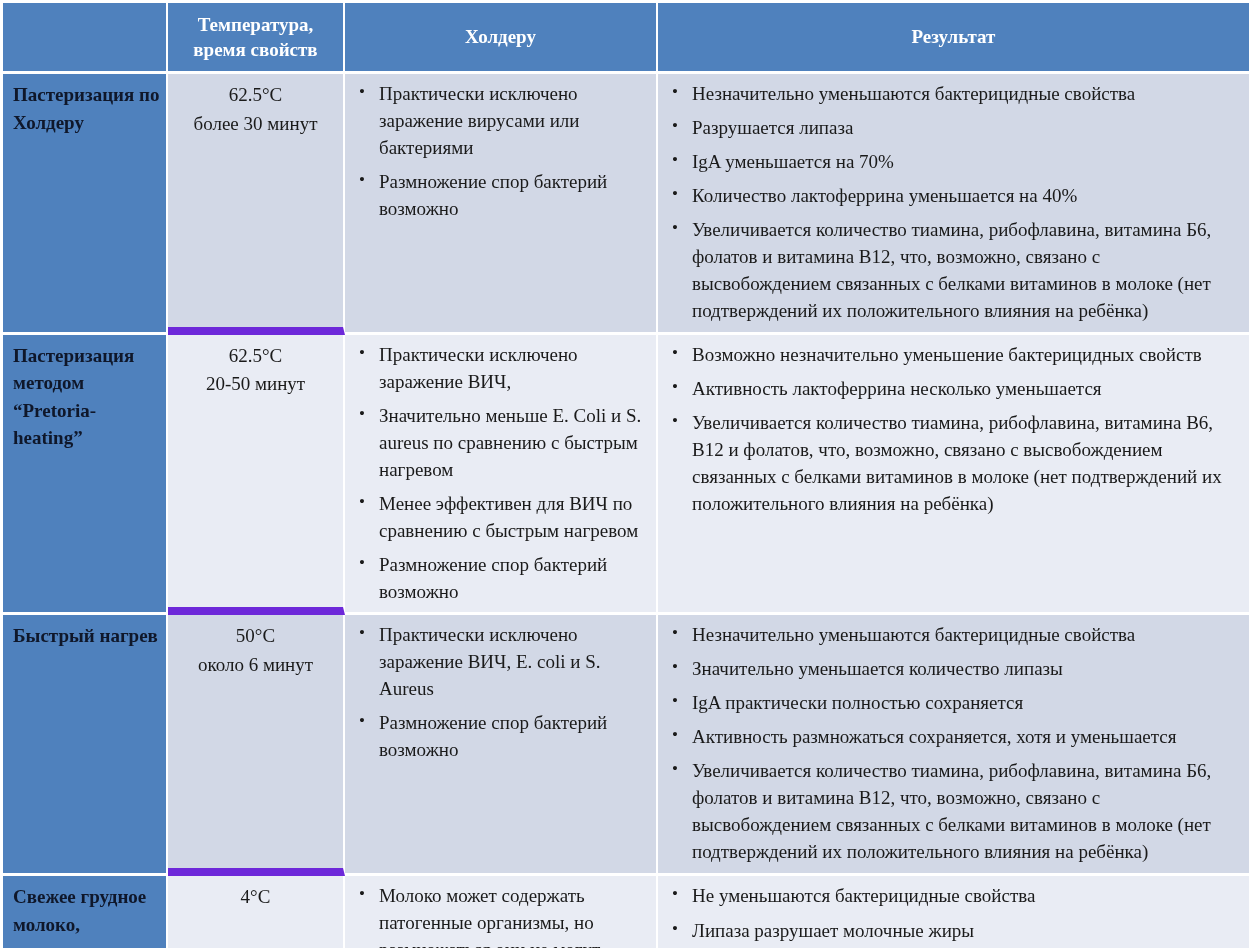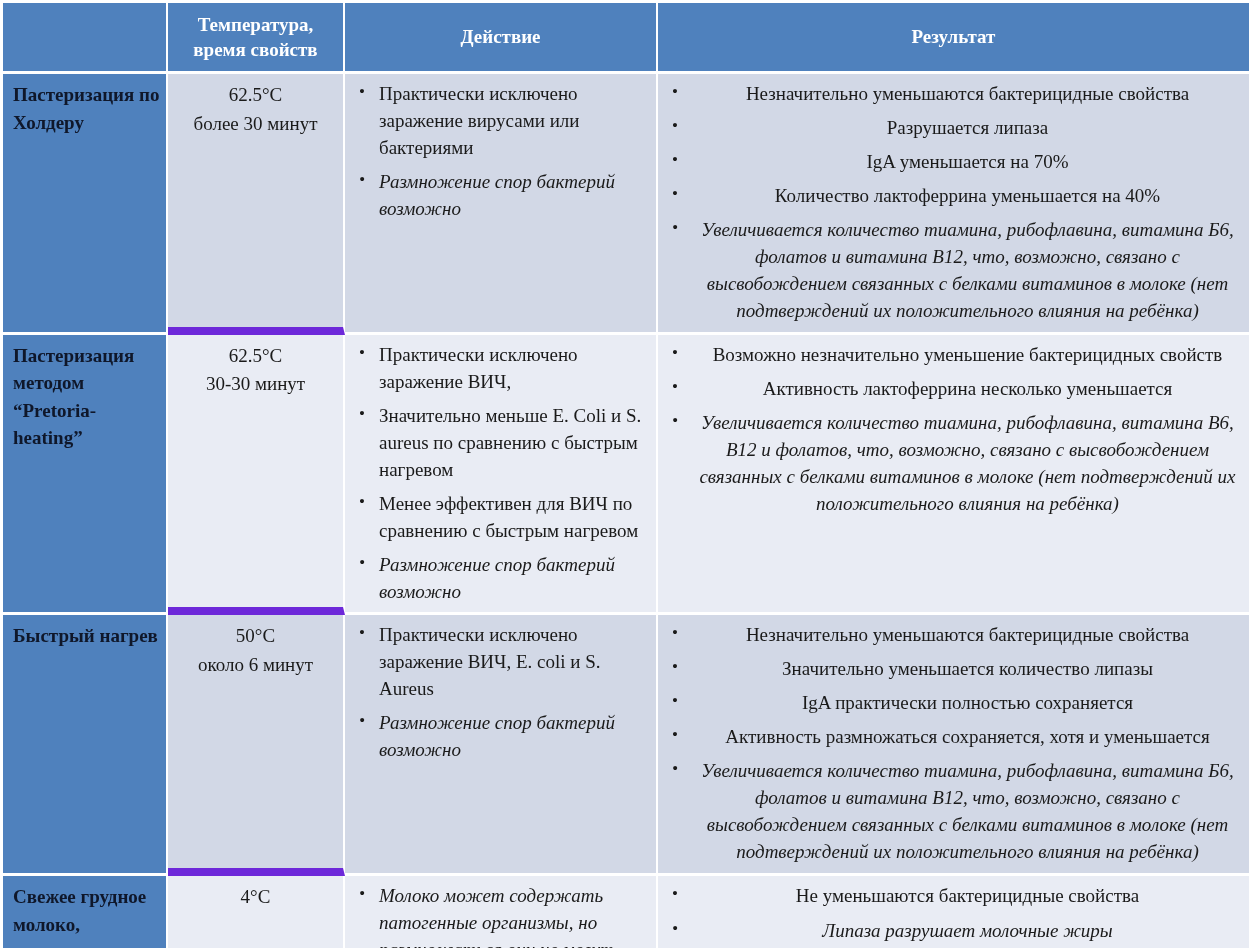--- a/index.html
+++ b/index.html
@@ -73,34 +73,34 @@
   .temp-line { display: block; }
 
   
   .list-cell {
     font-size: 19px;
     vertical-align: top;
     padding: 7px 6px 7px 4px;
     border-right: 2px solid #ffffff;
     border-bottom: 3px solid #ffffff;
   }
-  .list-cell.last { border-right: 3px solid #ffffff; text-align: center; }
+  .list-cell.last { border-right: 3px solid #ffffff; }
 
   ul.blist {
     margin: 0;
     padding: 0;
     list-style: none;
   }
   ul.blist > li {
     position: relative;
     padding-left: 30px;
     margin: 0 0 7px 0;
     line-height: 1.42;
   }
-  ul.blist > li:last-child { margin-bottom: 0; font-style: italic; }
+  ul.blist > li:last-child { margin-bottom: 0; }
   ul.blist > li::before {
     content: "\2022";
     position: absolute;
     left: 10px;
     top: -1px;
     font-size: 17px;
     line-height: 1.45;
   }
 
   
@@ -123,21 +123,21 @@
     <col class="c-result">
   </colgroup>
 
   <thead>
     <tr>
       <th class="hdr-cell"></th>
       <th class="hdr-cell">
         <span>Температура,</span><br>
         <span>время свойств</span>
       </th>
-      <th class="hdr-cell">Действие</th>
+      <th class="hdr-cell">Холдеру</th>
       <th class="hdr-cell">Результат</th>
     </tr>
   </thead>
 
   <tbody>
 
     <tr class="tint-a r1">
       <td class="method-cell">Пастеризация по Холдеру</td>
       <td class="temp-cell">
         <span class="temp-line">62.5°C</span>
@@ -157,21 +157,21 @@
           <li>Количество лактоферрина уменьшается на 40%</li>
           <li>Увеличивается количество тиамина, рибофлавина, витамина Б6, фолатов и витамина В12, что, возможно, связано с высвобождением связанных с белками витаминов в молоке (нет подтверждений их положительного влияния на ребёнка)</li>
         </ul>
       </td>
     </tr>
 
     <tr class="tint-b r2">
       <td class="method-cell">Пастеризация методом “Pretoria-heating”</td>
       <td class="temp-cell">
         <span class="temp-line">62.5°C</span>
-        <span class="temp-line">30-30 минут</span>
+        <span class="temp-line">20-50 минут</span>
       </td>
       <td class="list-cell">
         <ul class="blist">
           <li>Практически исключено заражение ВИЧ,</li>
           <li>Значительно меньше  E. Coli и  S. aureus по сравнению с быстрым нагревом</li>
           <li>Менее эффективен для ВИЧ  по сравнению с быстрым нагревом</li>
           <li>Размножение спор бактерий возможно</li>
         </ul>
       </td>
       <td class="list-cell last">

